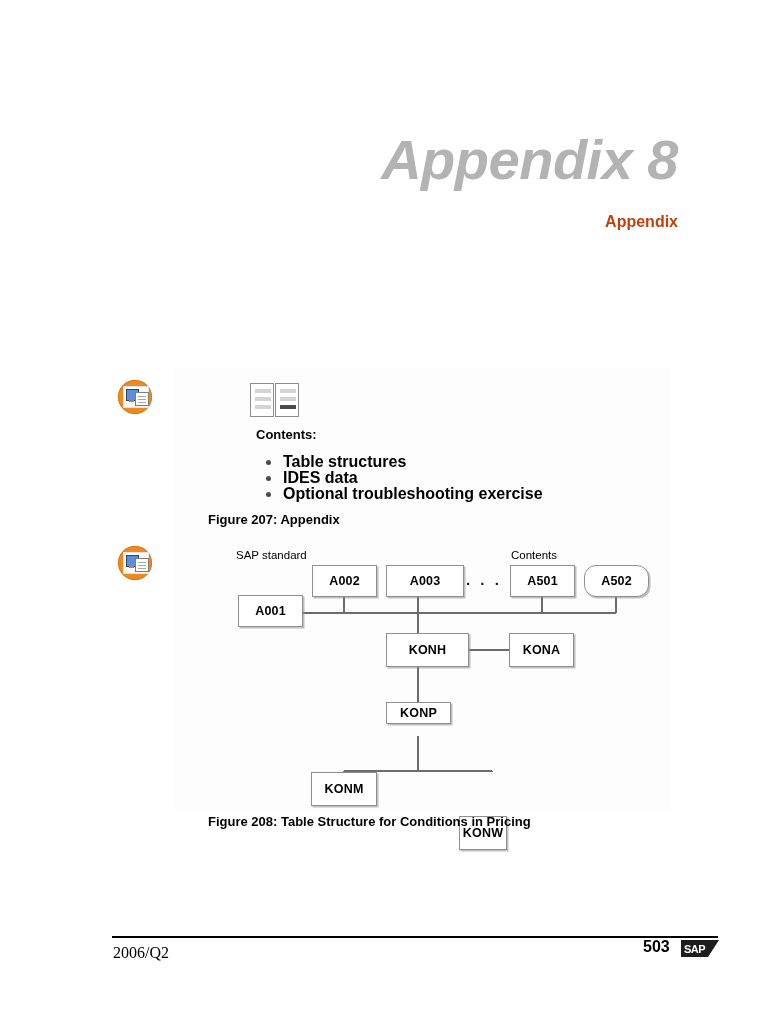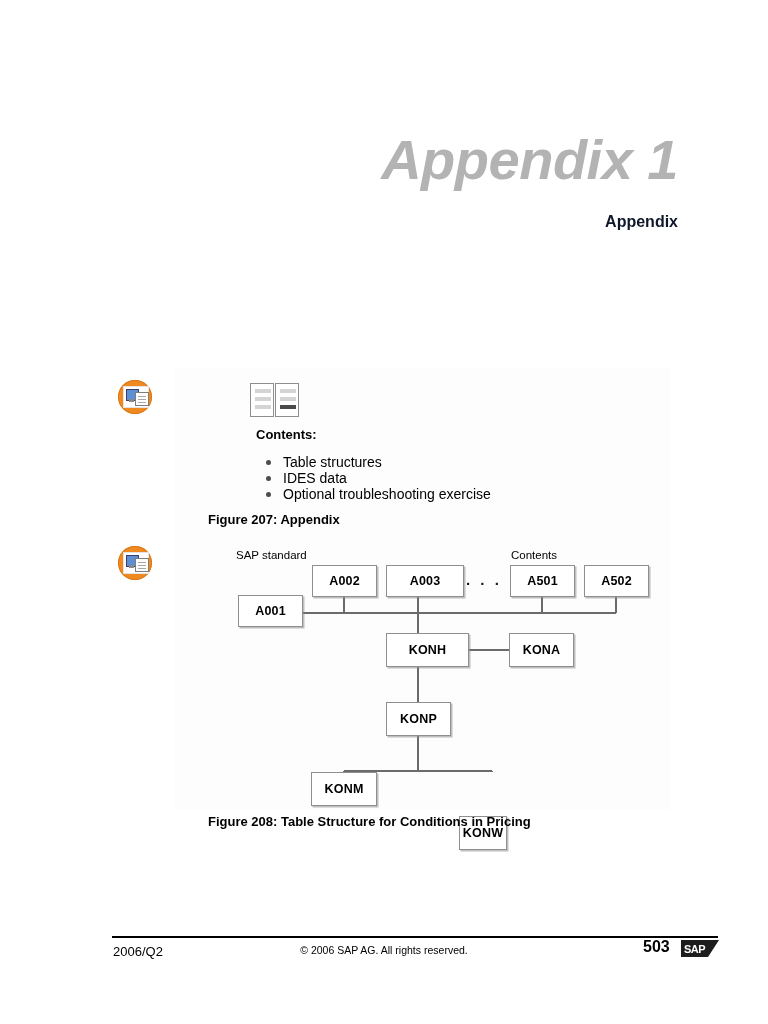--- a/index.html
+++ b/index.html
@@ -38,21 +38,21 @@
     white-space: nowrap;
   }
   .title-sub {
     position: absolute;
     left: 0;
     top: 213px;
     width: 678px;
     text-align: right;
     font-size: 16px;
     font-weight: bold;
-    color: #0f172a;
+    color: #c2410c;
     white-space: nowrap;
   }
 
   
   .wash {
     position: absolute;
     left: 175px;
     top: 368px;
     width: 495px;
     height: 442px;
@@ -152,22 +152,22 @@
   .contents-list {
     position: absolute;
     left: 262px;
     top: 454px;
     margin: 0;
     padding: 0;
     list-style: none;
   }
   .contents-list li {
     position: relative;
-    font-size: 14px;
-    font-weight: normal;
+    font-size: 16px;
+    font-weight: bold;
     line-height: 16px;
     padding-left: 21px;
     white-space: nowrap;
   }
   .contents-list li::before {
     content: "";
     position: absolute;
     left: 4px;
     top: 6px;
     width: 5px;
@@ -236,22 +236,23 @@
     left: 112px;
     top: 936px;
     width: 606px;
     height: 2px;
     background: #000000;
   }
   .footer-left {
     position: absolute;
     left: 113px;
     top: 944px;
-    font-size: 13px;
-    white-space: nowrap;
+    font-size: 16px;
+    white-space: nowrap;
+    font-family: Liberation Serif, serif;
   }
   .footer-center {
     position: absolute;
     left: 0;
     top: 944px;
     width: 768px;
     text-align: center;
     font-size: 10.5px;
     white-space: nowrap;
   }
@@ -269,21 +270,21 @@
     top: 940px;
     width: 38px;
     height: 17px;
   }
 </style>
 </head>
 <body>
 
 <div class="page">
 
-  <div class="title-main">Appendix 1</div>
+  <div class="title-main">Appendix 8</div>
   <div class="title-sub">Appendix</div>
 
   <div class="wash"></div>
 
   <div class="orange-icon" style="left:118px; top:380px;">
     <div class="inner">
       <div class="monitor"></div>
       <div class="monitor-base"></div>
       <div class="doc">
         <i style="top:3px;"></i>
@@ -355,33 +356,32 @@
       <line x1="344" y1="771" x2="344" y2="772"></line>
       <line x1="492" y1="771" x2="492" y2="772"></line>
     </g>
   </svg>
 
   <div class="node" style="left:238px; top:565px; width:65px; height:32px;margin-top:30px;">A001</div>
   <div class="node" style="left:312px; top:565px; width:65px; height:32px;">A002</div>
   <div class="node" style="left:386px; top:565px; width:78px; height:32px;">A003</div>
   <div class="ellipsis">. . .</div>
   <div class="node" style="left:510px; top:565px; width:65px; height:32px;">A501</div>
-  <div class="node" style="left:584px; top:565px; width:65px; height:32px;">A502</div>
+  <div class="node" style="left:584px; top:565px; width:65px; height:32px;border-radius:12px;">A502</div>
 
   <div class="node" style="left:386px; top:633px; width:83px; height:34px;">KONH</div>
   <div class="node" style="left:509px; top:633px; width:65px; height:34px;">KONA</div>
-  <div class="node" style="left:386px; top:702px; width:65px; height:34px;">KONP</div>
+  <div class="node" style="left:386px; top:702px; width:65px; height:22px;">KONP</div>
 
   <div class="node" style="left:311px; top:772px; width:66px; height:34px;">KONM</div>
   <div class="node" style="left:459px; top:816px; width:48px; height:34px;">KONW</div>
 
   <div class="fig-caption fig-208">Figure 208:  Table Structure for Conditions in Pricing</div>
 
   <div class="footer-rule"></div>
   <div class="footer-left">2006/Q2</div>
-  <div class="footer-center">© 2006 SAP AG. All rights reserved.</div>
   <div class="footer-page">503</div>
   <svg class="sap-logo" viewBox="0 0 38 17" aria-hidden="true">
     <polygon points="0,0 38,0 27,17 0,17" fill="#1d1d1d"></polygon>
     <text x="3" y="13" font-family="Liberation Sans, sans-serif" font-size="11" font-weight="bold" fill="#ffffff" letter-spacing="-0.5">SAP</text>
   </svg>
 
 </div>
 
 </body></html>

